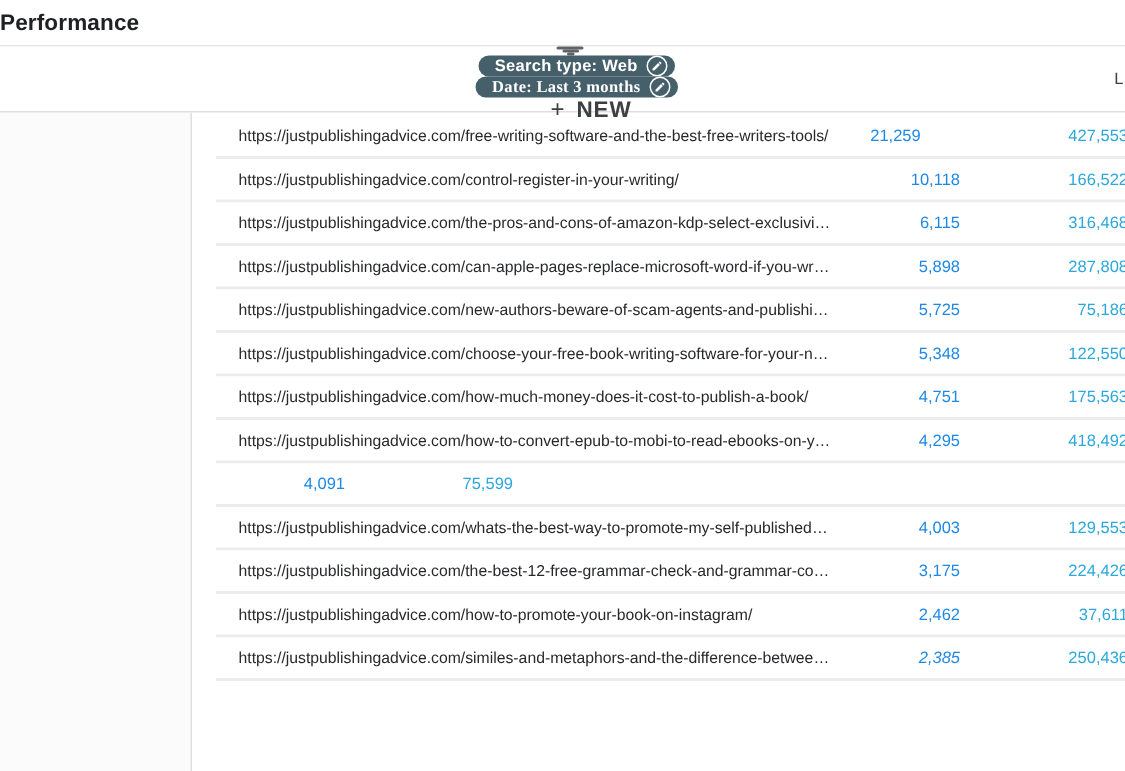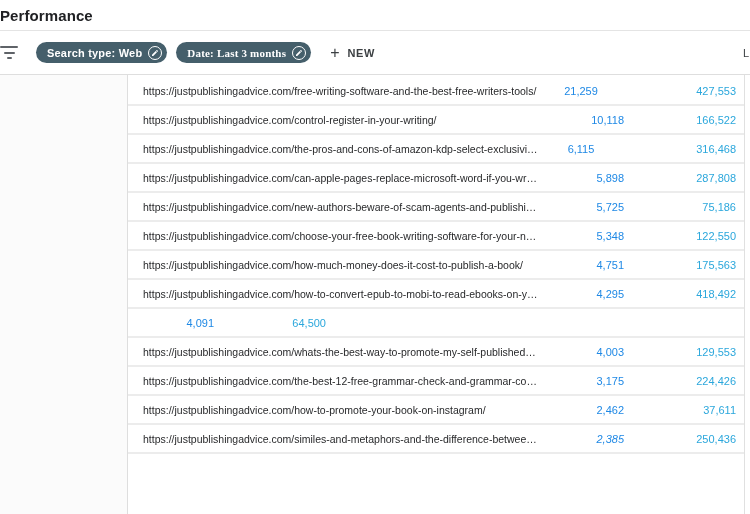--- a/index.html
+++ b/index.html
@@ -24,24 +24,25 @@
     font-weight: 700;
     color: #202124;
     letter-spacing: 0.1px;
   }
 
   
   .filter-bar {
     height: 44px;
     display: flex;
     align-items: center;
-    padding-left: 0;
+    padding-left: 28px;
     border-bottom: 1px solid #dedede;
     background: #fff;
     position: relative;
+    flex-direction: column;
   }
   .filter-icon {
     width: 18px;
     height: 13px;
     display: flex;
     flex-direction: column;
     justify-content: space-between;
     align-items: center;
     cursor: pointer;
     margin-right: 18px;
@@ -85,38 +86,39 @@
     color: #3c4043;
   }
   .new-button .plus {
     font-size: 16px;
     font-weight: 400;
     color: #3c4043;
     margin-right: 8px;
     line-height: 1;
   }
   .new-button .new-label {
-    font-size: 11px;
+    font-size: 15px;
     font-weight: 700;
     letter-spacing: 0.6px;
   }
 
   .right-truncated {
     position: absolute;
     right: 1px;
     top: 50%;
     transform: translateY(-50%);
     font-size: 11px;
     color: #3c4043;
   }
 
   
   .content {
     display: flex;
     height: 439px;
+    gap: 16px;
   }
   .left-pane {
     width: 128px;
     background: #fbfbfb;
     border-right: 1px solid #dedede;
     flex: none;
   }
   .table-wrap {
     width: 617px;
     flex: none;
@@ -206,21 +208,21 @@
 
   <div class="row">
     <span class="cell-url">https://justpublishingadvice.com/control-register-in-your-writing/</span>
     <span class="cell-clicks" style="color: rgb(30, 136, 229);">10,118</span>
     <span class="cell-impressions" style="color: rgb(43, 167, 220);">166,522</span>
   </div>
 
 
   <div class="row">
     <span class="cell-url">https://justpublishingadvice.com/the-pros-and-cons-of-amazon-kdp-select-exclusivity/</span>
-    <span class="cell-clicks" style="color: rgb(30, 136, 229); text-align: center;">6,115</span>
+    <span class="cell-clicks" style="color: rgb(30, 136, 229);">6,115</span>
     <span class="cell-impressions" style="color: rgb(43, 167, 220);">316,468</span>
   </div>
 
   <div class="row">
     <span class="cell-url">https://justpublishingadvice.com/can-apple-pages-replace-microsoft-word-if-you-write-on-a-mac/</span>
     <span class="cell-clicks" style="color: rgb(30, 136, 229);">5,898</span>
     <span class="cell-impressions" style="color: rgb(43, 167, 220);">287,808</span>
   </div>
 
   <div class="row">
@@ -242,21 +244,21 @@
   </div>
 
   <div class="row">
     <span class="cell-url">https://justpublishingadvice.com/how-to-convert-epub-to-mobi-to-read-ebooks-on-your-kindle/</span>
     <span class="cell-clicks" style="color: rgb(30, 136, 229);">4,295</span>
     <span class="cell-impressions" style="color: rgb(43, 167, 220);">418,492</span>
   </div>
 
   <div class="row">
     <span class="cell-clicks" style="color: rgb(30, 136, 229);">4,091</span>
-    <span class="cell-impressions" style="color: rgb(43, 167, 220);">64,500</span>
+    <span class="cell-impressions" style="color: rgb(43, 167, 220);">75,599</span>
   </div>
 
   <div class="row">
     <span class="cell-url">https://justpublishingadvice.com/whats-the-best-way-to-promote-my-self-published-book/</span>
     <span class="cell-clicks" style="color: rgb(30, 136, 229);">4,003</span>
     <span class="cell-impressions" style="color: rgb(43, 167, 220);">129,553</span>
   </div>
 
   <div class="row">
     <span class="cell-url">https://justpublishingadvice.com/the-best-12-free-grammar-check-and-grammar-corrector-apps/</span>

